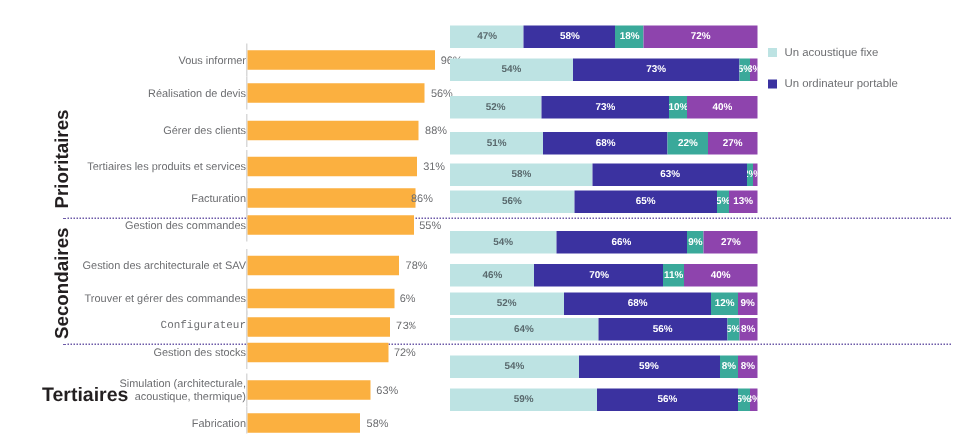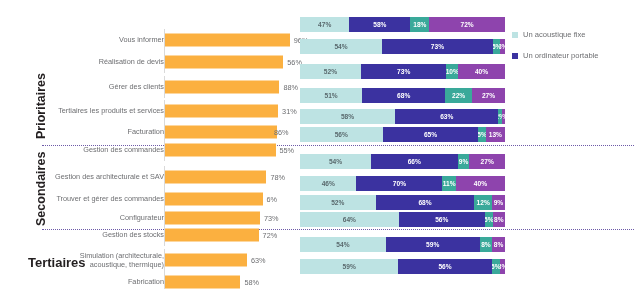--- a/index.html
+++ b/index.html
@@ -129,21 +129,21 @@
         <div class="laxis"></div>
         <div class="lbar" style="width: 101.4px; background: rgb(251, 176, 64);"></div>
         <div class="lval" style="left: 228.4px;">78%</div>
       </div>
       <div class="lrow" style="top: 172px;">
         <div class="lcat">Trouver et gérer des commandes</div>
         <div class="laxis"></div>
         <div class="lbar" style="width: 97.5px; background: rgb(251, 176, 64);"></div>
         <div class="lval" style="left: 224.5px;">6%</div>
       </div>
-      <div class="lrow" style="top: 191px;">
+      <div class="lrow" style="top: 191px; font-family: Liberation Mono, monospace;">
         <div class="lcat">Configurateur</div>
         <div class="laxis"></div>
         <div class="lbar" style="width: 94.9px; background: rgb(251, 176, 64);"></div>
         <div class="lval" style="left: 221.9px;">73%</div>
       </div>
       <div class="lrow" style="top: 208px;">
         <div class="lcat">Gestion des stocks</div>
         <div class="laxis"></div>
         <div class="lbar" style="width: 93.6px; background: rgb(251, 176, 64);"></div>
         <div class="lval" style="left: 220.6px;">72%</div>

